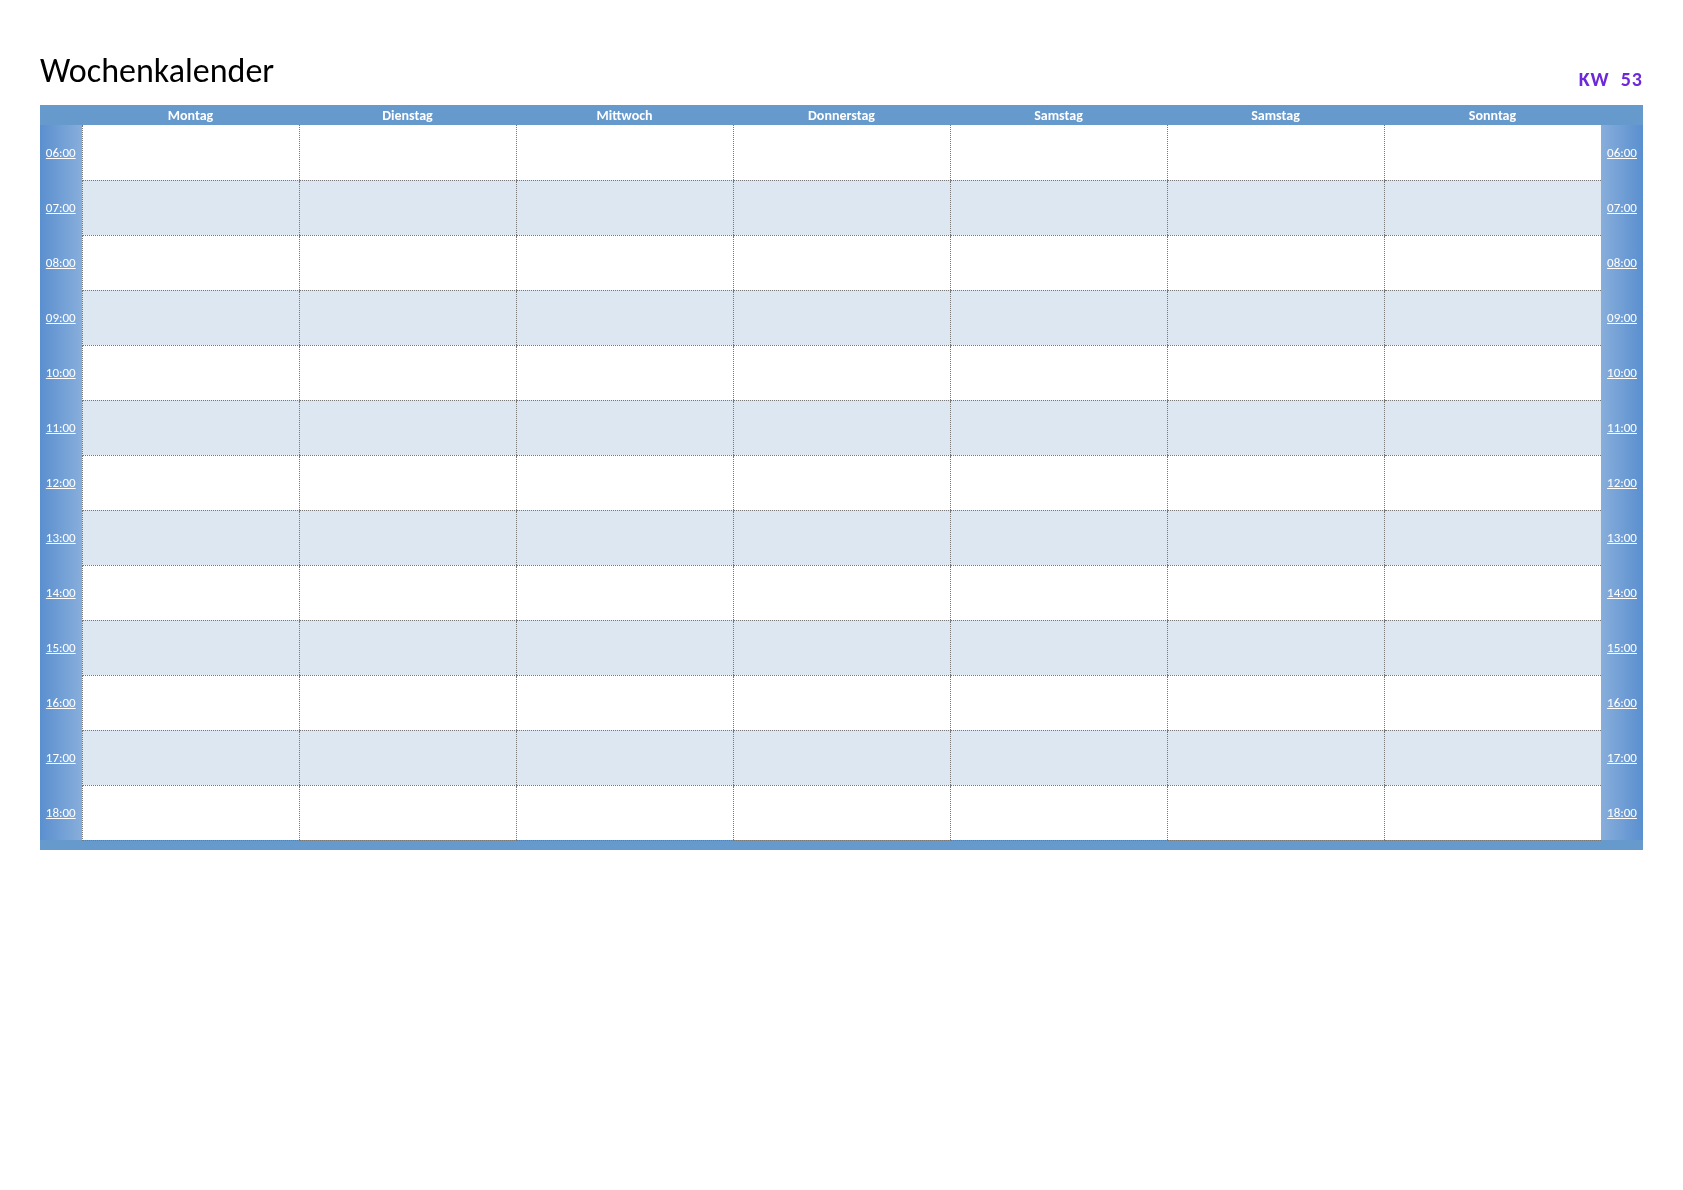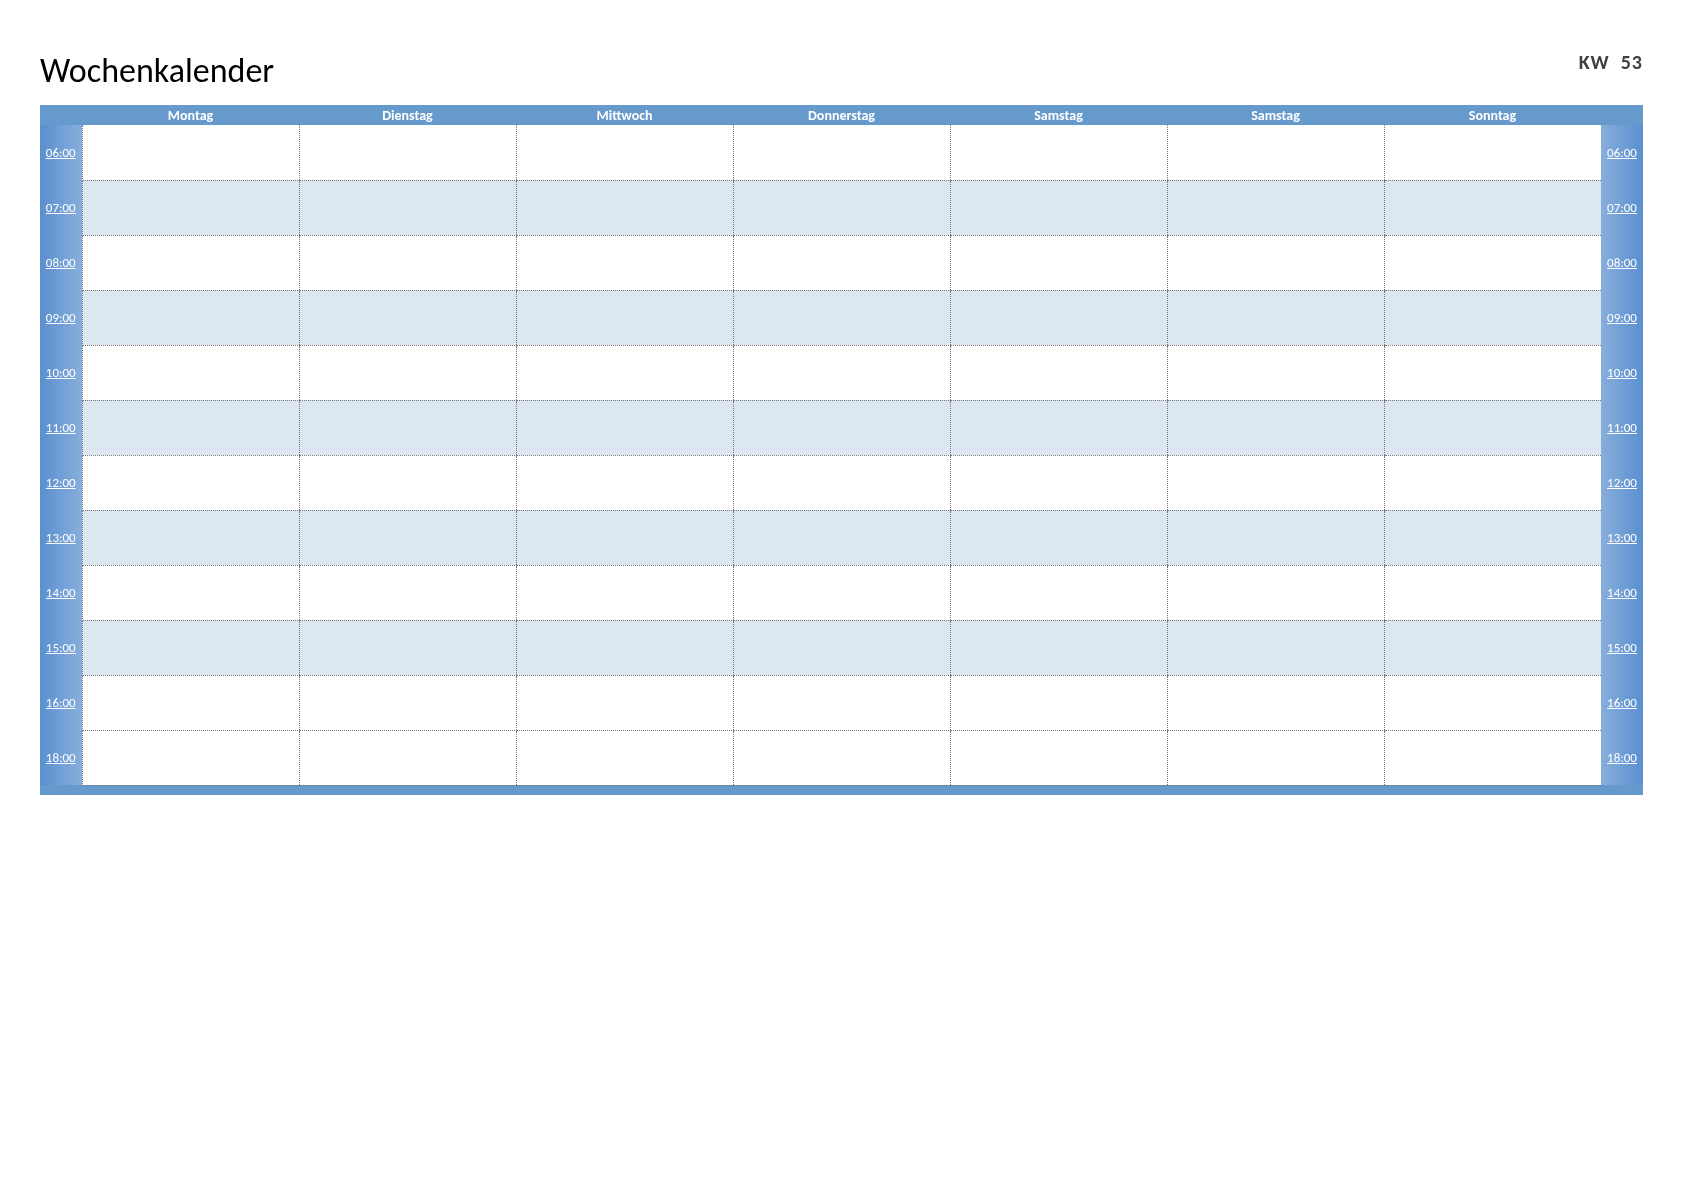--- a/index.html
+++ b/index.html
@@ -6,32 +6,32 @@
   body {
     margin: 0;
     padding: 50px 40px;
     font-family: Calibri, "Segoe UI", Arial, sans-serif;
     background: #fff;
     color: #000;
   }
   .header {
     display: flex;
     justify-content: space-between;
-    align-items: flex-start;
+    align-items: flex-end;
     margin-bottom: 14px;
   }
   .title {
     font-size: 34px;
     font-weight: 400;
     color: #000;
   }
   .kw {
     font-size: 20px;
     font-weight: 700;
-    color: #404040;
+    color: #6d28d9;
     letter-spacing: 1px;
     margin-left: 45px;
   }
   .calendar {
     border-collapse: collapse;
     width: 100%;
     table-layout: fixed;
   }
   
   .time-col {
@@ -222,20 +222,31 @@
         <td class="time-col">16:00</td>
         <td class="slot"></td>
         <td class="slot"></td>
         <td class="slot"></td>
         <td class="slot"></td>
         <td class="slot"></td>
         <td class="slot"></td>
         <td class="slot"></td>
         <td class="time-col right">16:00</td>
       </tr>
+      <tr class="row-tint">
+        <td class="time-col">17:00</td>
+        <td class="slot"></td>
+        <td class="slot"></td>
+        <td class="slot"></td>
+        <td class="slot"></td>
+        <td class="slot"></td>
+        <td class="slot"></td>
+        <td class="slot"></td>
+        <td class="time-col right">17:00</td>
+      </tr>
       <tr class="row-white">
         <td class="time-col">18:00</td>
         <td class="slot"></td>
         <td class="slot"></td>
         <td class="slot"></td>
         <td class="slot"></td>
         <td class="slot"></td>
         <td class="slot"></td>
         <td class="slot"></td>
         <td class="time-col right">18:00</td>

